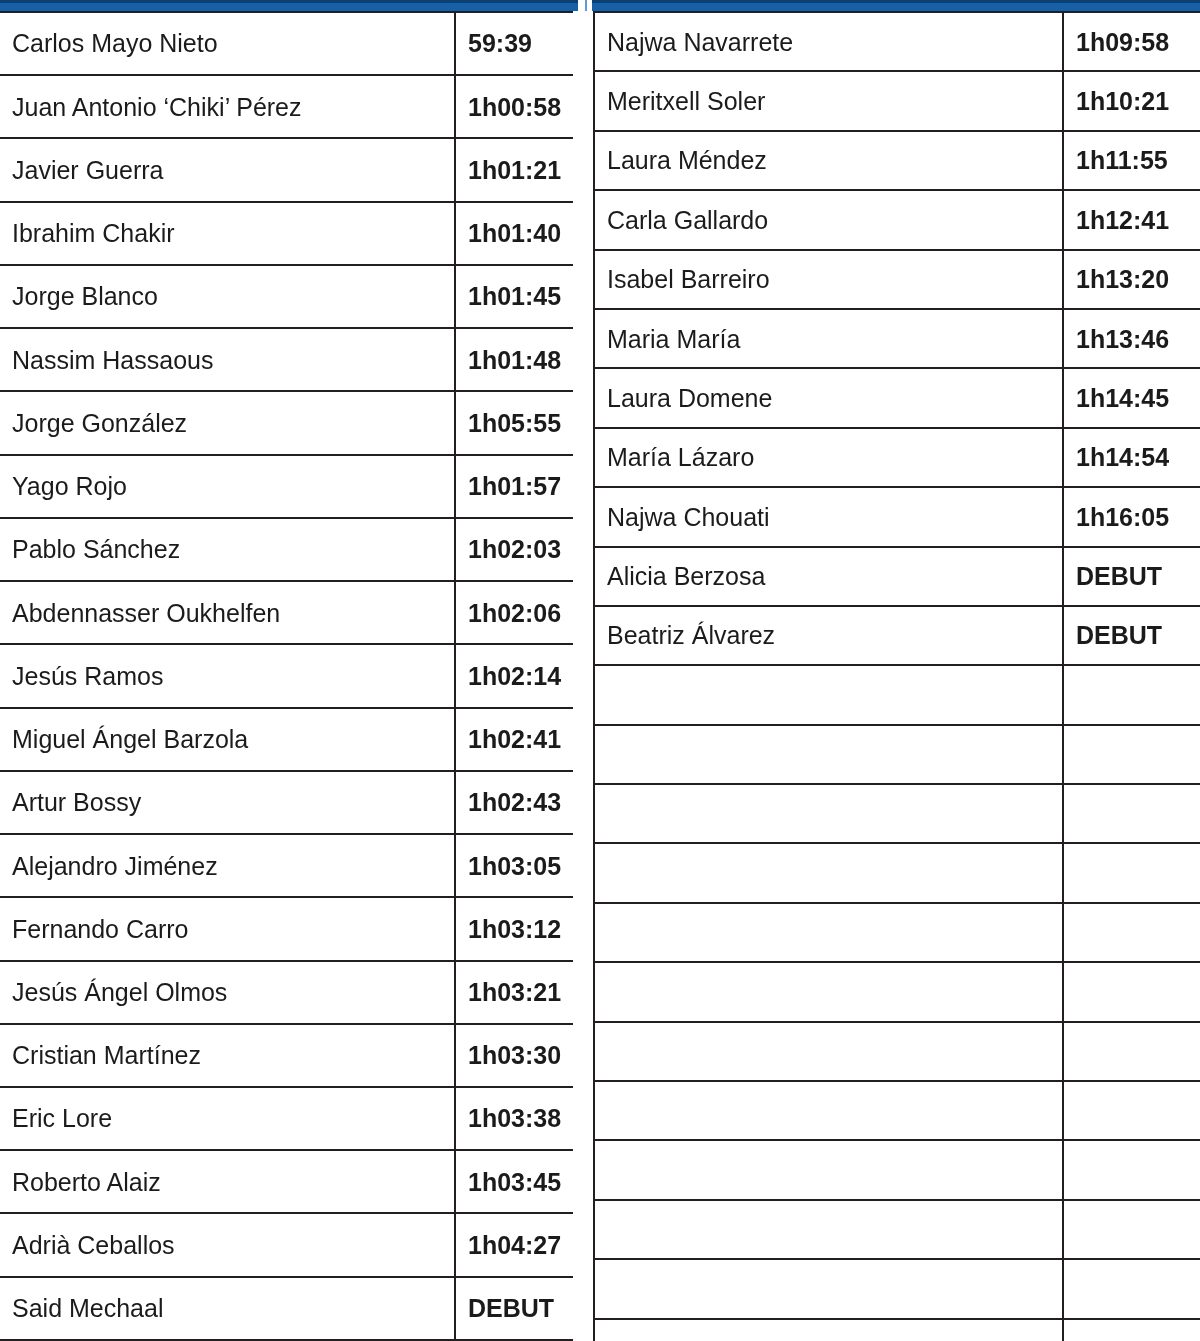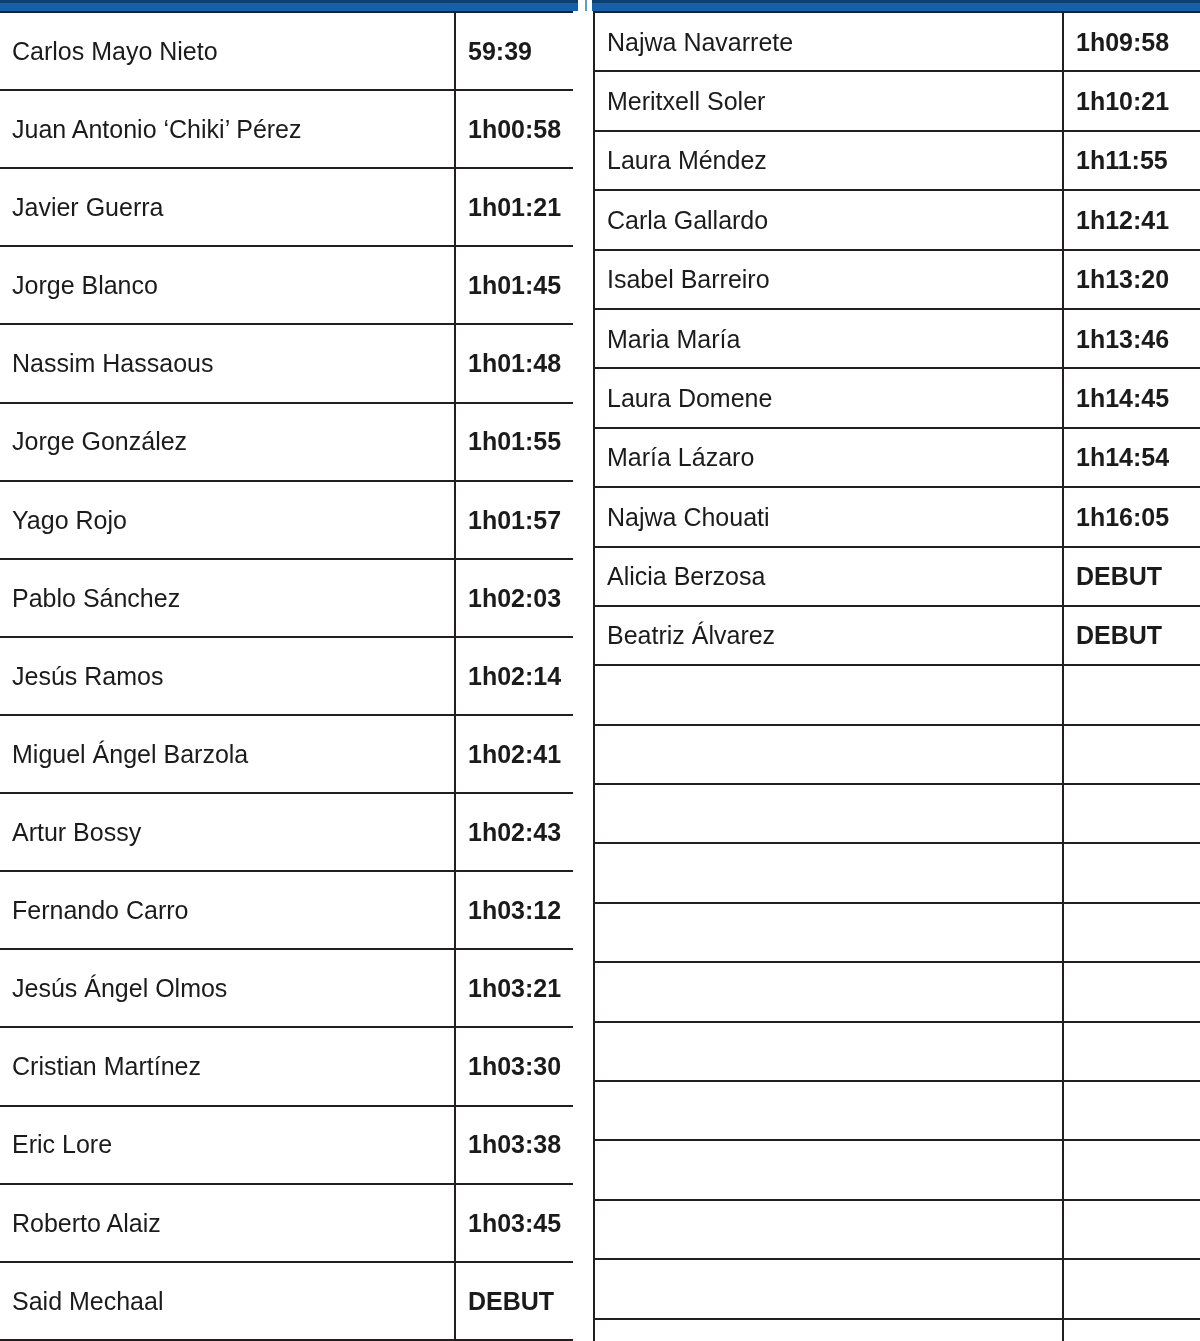--- a/index.html
+++ b/index.html
@@ -127,70 +127,86 @@
             </tr>
             <tr>
               <td class="col-name">Juan Antonio ‘Chiki’ Pérez</td>
               <td class="col-time">1h00:58</td>
             </tr>
             <tr>
               <td class="col-name">Javier Guerra</td>
               <td class="col-time">1h01:21</td>
             </tr>
             <tr>
+              <td class="col-name">Ibrahim Chakir</td>
+              <td class="col-time">1h01:40</td>
+            </tr>
+            <tr>
               <td class="col-name">Jorge Blanco</td>
               <td class="col-time">1h01:45</td>
             </tr>
             <tr>
               <td class="col-name">Nassim Hassaous</td>
               <td class="col-time">1h01:48</td>
             </tr>
             <tr>
               <td class="col-name">Jorge González</td>
-              <td class="col-time">1h01:55</td>
+              <td class="col-time">1h05:55</td>
             </tr>
             <tr>
               <td class="col-name">Yago Rojo</td>
               <td class="col-time">1h01:57</td>
             </tr>
             <tr>
               <td class="col-name">Pablo Sánchez</td>
               <td class="col-time">1h02:03</td>
             </tr>
             <tr>
+              <td class="col-name">Abdennasser Oukhelfen</td>
+              <td class="col-time">1h02:06</td>
+            </tr>
+            <tr>
               <td class="col-name">Jesús Ramos</td>
               <td class="col-time">1h02:14</td>
             </tr>
             <tr>
               <td class="col-name">Miguel Ángel Barzola</td>
               <td class="col-time">1h02:41</td>
             </tr>
             <tr>
               <td class="col-name">Artur Bossy</td>
               <td class="col-time">1h02:43</td>
             </tr>
             <tr>
+              <td class="col-name">Alejandro Jiménez</td>
+              <td class="col-time">1h03:05</td>
+            </tr>
+            <tr>
               <td class="col-name">Fernando Carro</td>
               <td class="col-time">1h03:12</td>
             </tr>
             <tr>
               <td class="col-name">Jesús Ángel Olmos</td>
               <td class="col-time">1h03:21</td>
             </tr>
             <tr>
               <td class="col-name">Cristian Martínez</td>
               <td class="col-time">1h03:30</td>
             </tr>
             <tr>
               <td class="col-name">Eric Lore</td>
               <td class="col-time">1h03:38</td>
             </tr>
             <tr>
               <td class="col-name">Roberto Alaiz</td>
               <td class="col-time">1h03:45</td>
+            </tr>
+            <tr>
+              <td class="col-name">Adrià Ceballos</td>
+              <td class="col-time">1h04:27</td>
             </tr>
             <tr>
               <td class="col-name">Said Mechaal</td>
               <td class="col-time">DEBUT</td>
             </tr>
           </tbody>
       </table>
     </div>
 
     <div class="table-gap"></div>

